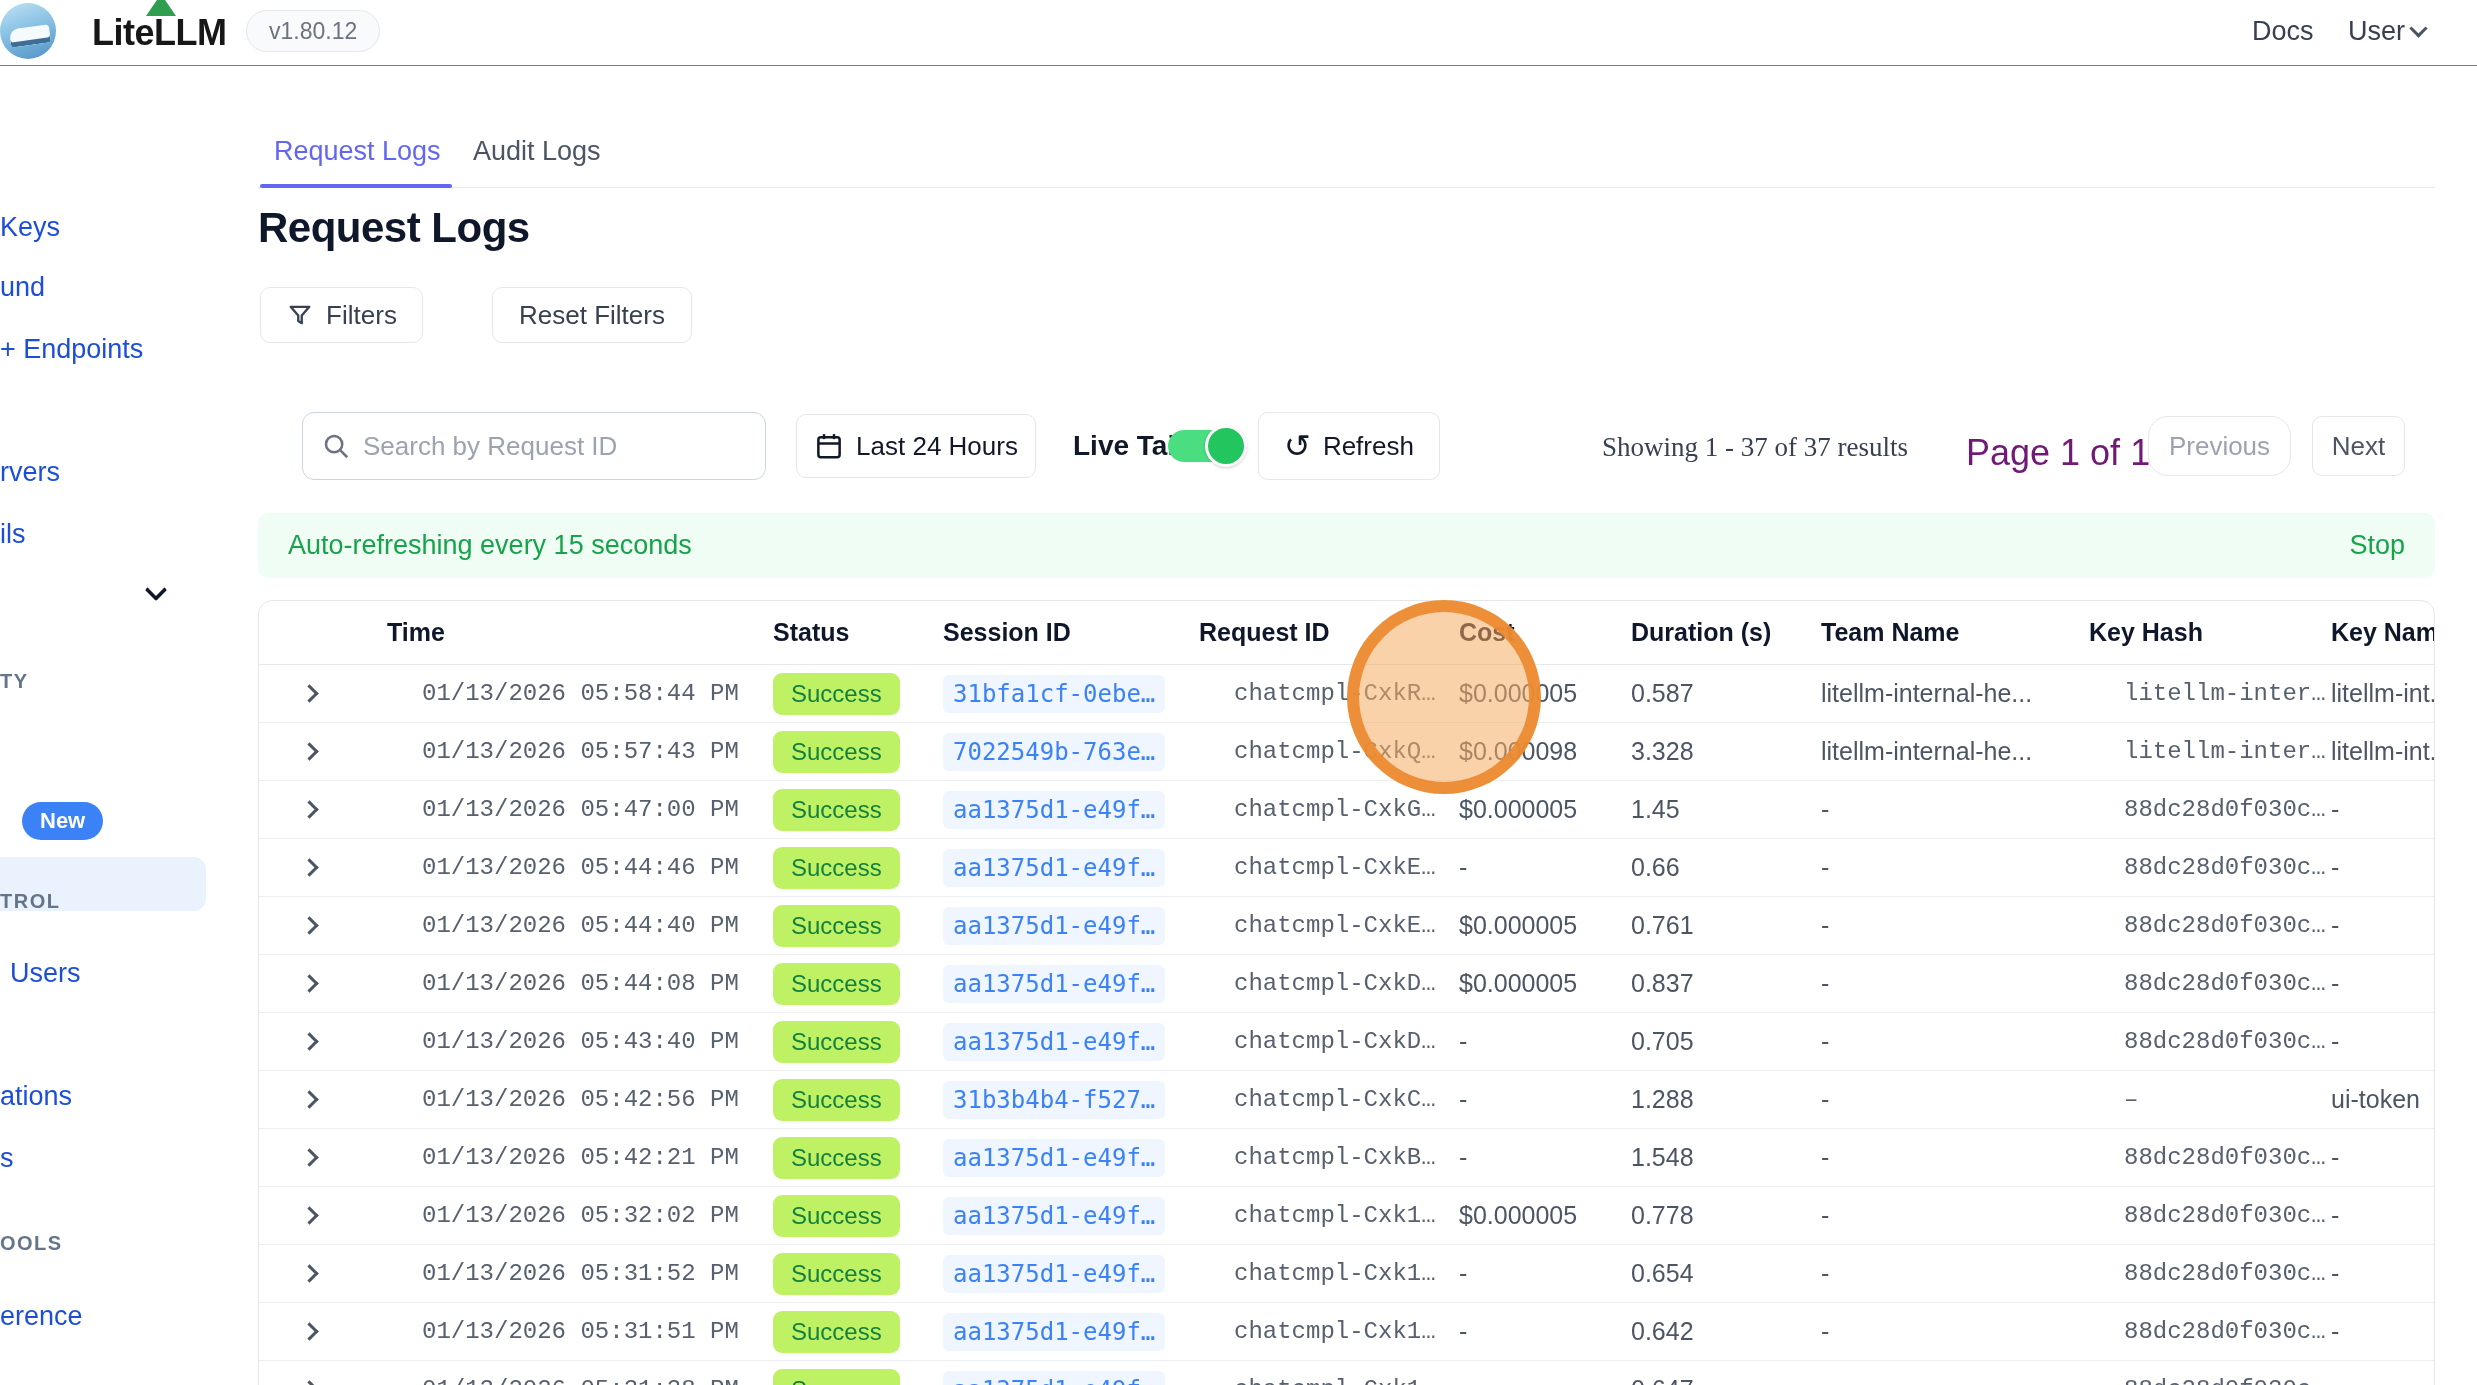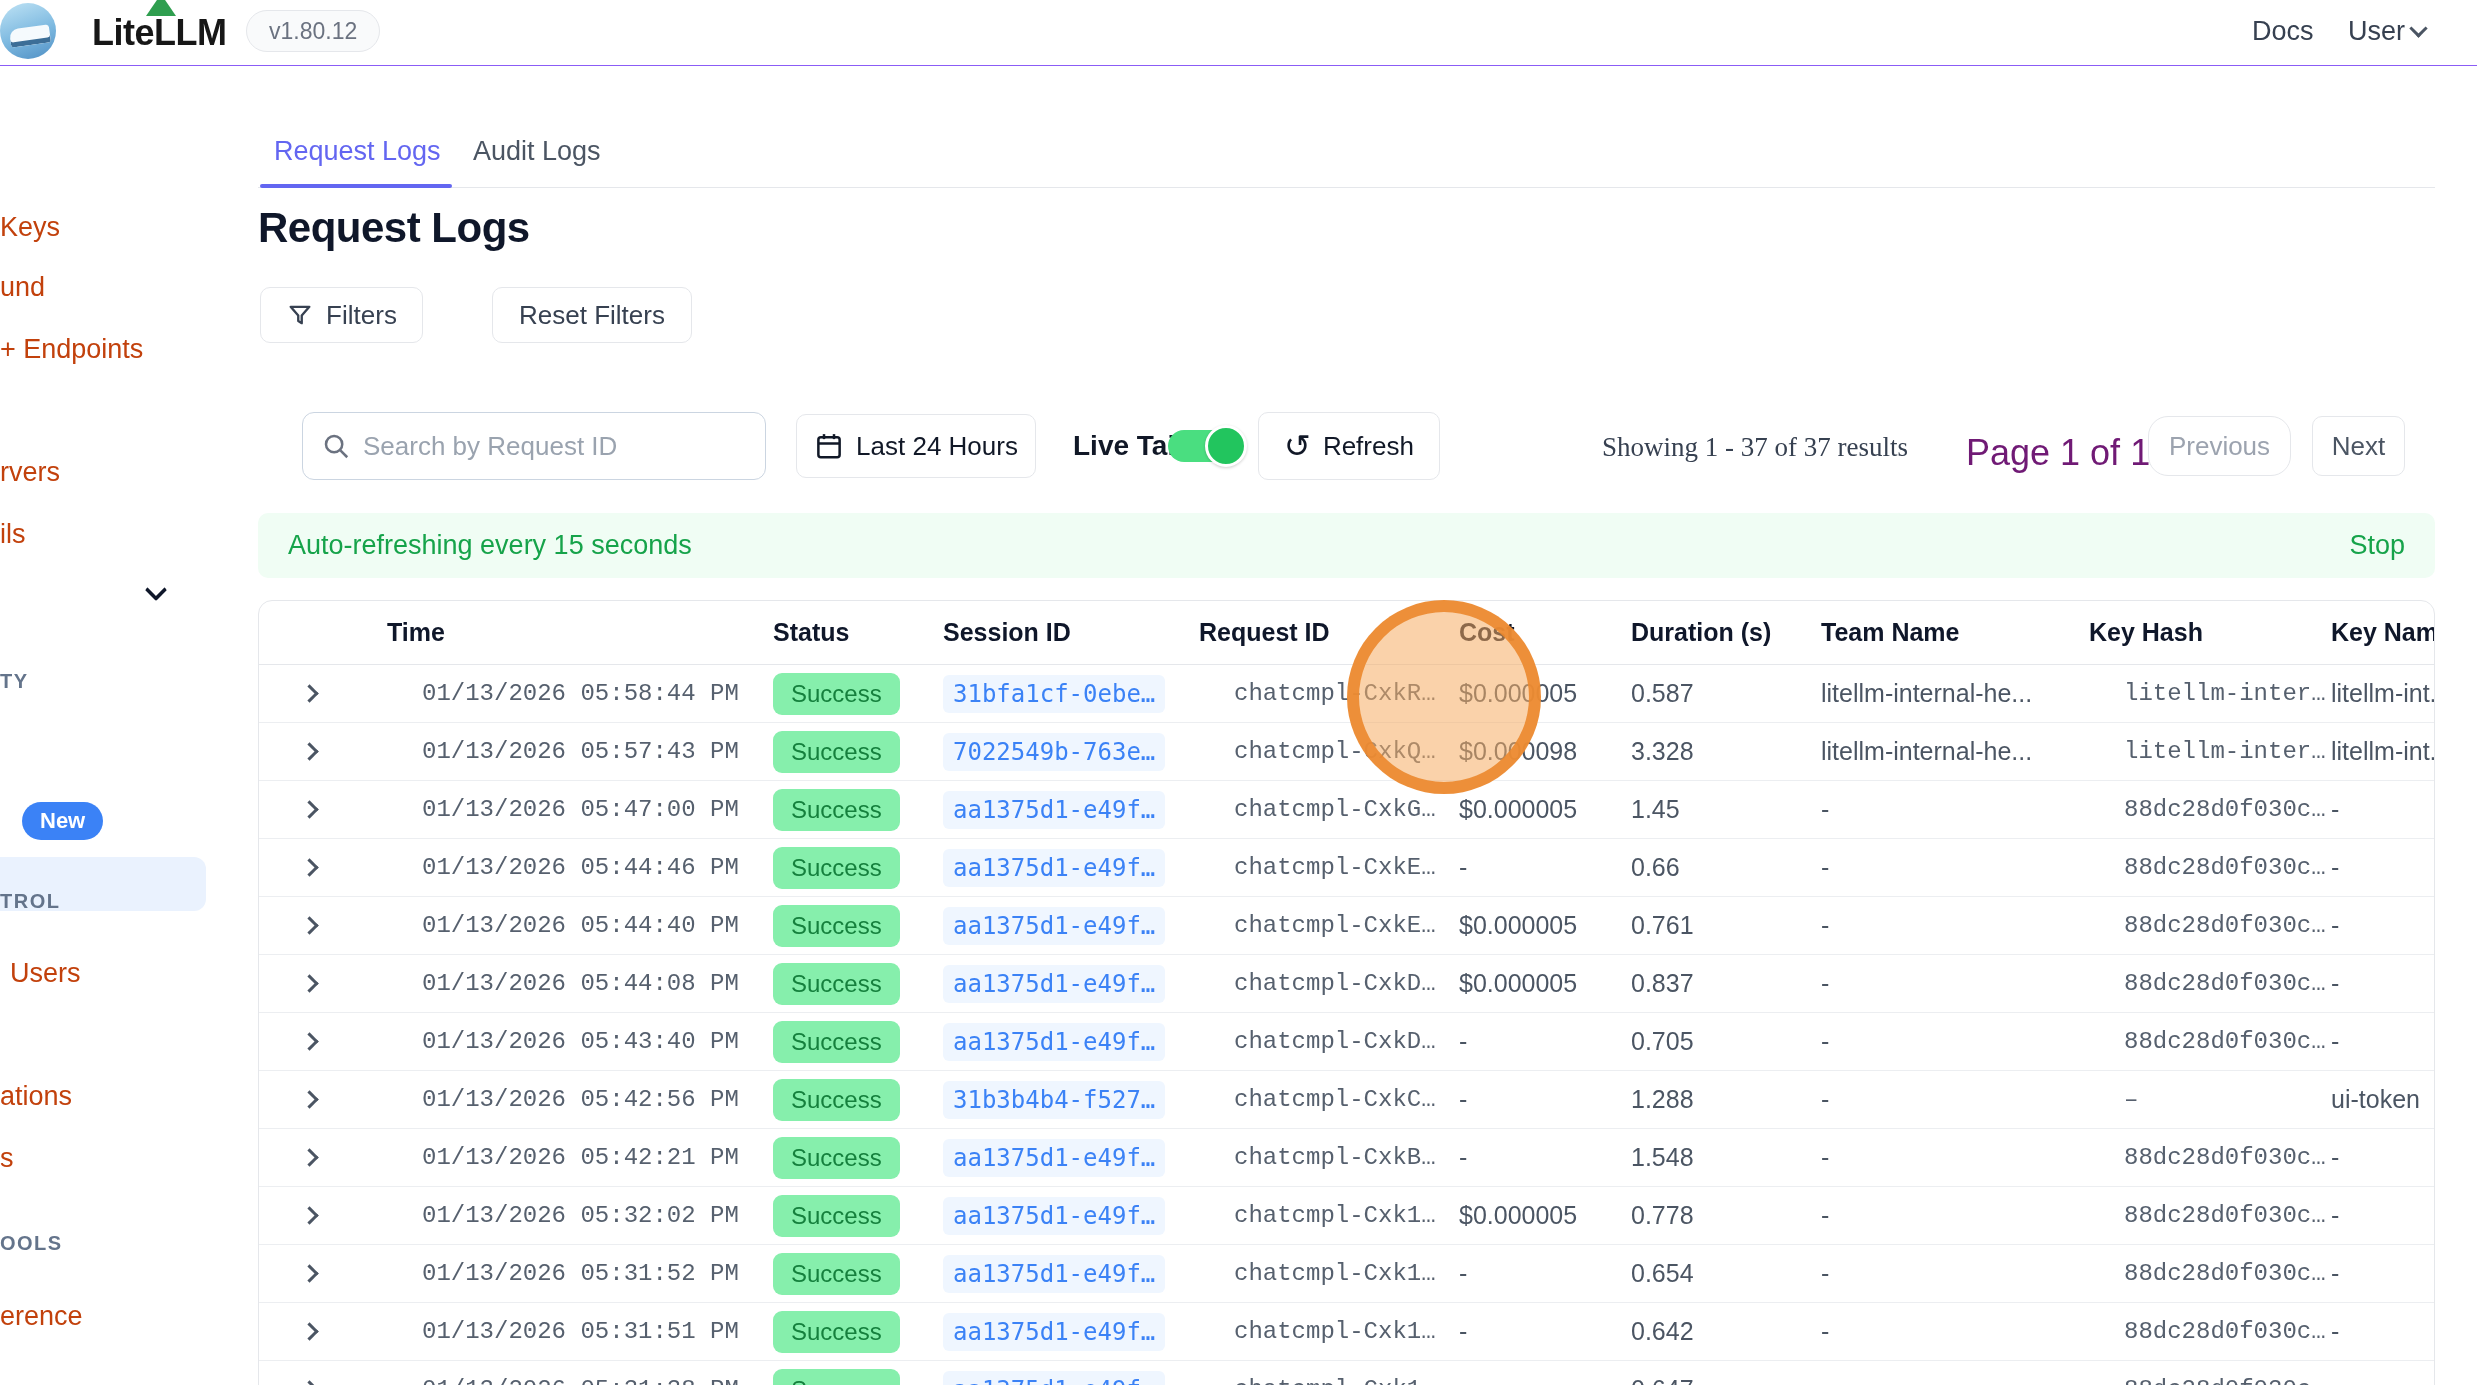--- a/index.html
+++ b/index.html
@@ -21,21 +21,21 @@
     background:#f9fafb; border:1px solid #e5e7eb; border-radius:21px;
     font-size:23px; color:#6b7280; display:flex; align-items:center; }
   .nav-docs { position:absolute; left:2252px; top:16px; font-size:27px; color:#374151; }
   .nav-user { position:absolute; left:2348px; top:16px; font-size:27px; color:#374151; }
   .chev { display:inline-block; width:13px; height:13px; border-right:3px solid #4b5563;
     border-bottom:3px solid #4b5563; transform:rotate(45deg); }
   .nav-chev { position:absolute; left:2412px; top:22px; }
 
   
   .sidebar { position:absolute; left:0; top:66px; width:240px; height:1319px; background:#fff; }
-  .side-item { position:absolute; left:0; font-size:27px; color:#c2410c; white-space:nowrap; }
+  .side-item { position:absolute; left:0; font-size:27px; color:#1d4ed8; white-space:nowrap; }
   .side-section { position:absolute; left:0; font-size:20px; font-weight:700; color:#64748b; letter-spacing:1.5px; }
   .side-chevron { position:absolute; left:148px; width:16px; height:16px;
     border-right:4px solid #0f172a; border-bottom:4px solid #0f172a; transform:rotate(45deg); border-radius:2px; }
   .new-badge { position:absolute; left:22px; top:736px; height:38px; padding:0 18px; background:#3b82f6;
     color:#fff; font-size:22px; font-weight:600; border-radius:19px; display:flex; align-items:center; }
   .side-highlight { position:absolute; left:-20px; top:791px; width:226px; height:54px;
     background:#eaf2fe; border-radius:12px; }
   .tabs-line { position:absolute; left:258px; top:187px; width:2177px; height:1px; background:#e5e7eb; }
   .tab { position:absolute; top:136px; font-size:27px; }
   .tab-active { left:274px; color:#6366f1; font-weight:500; }
@@ -75,21 +75,21 @@
     border:1px solid #e5e7eb; border-radius:14px; overflow:hidden; }
   .tgrid { display:grid; grid-template-columns:128px 386px 170px 256px 260px 172px 190px 268px 242px minmax(0,1fr);
     align-items:center; }
   .thead { height:64px; border-bottom:1px solid #e5e7eb; }
   .th { font-size:25px; font-weight:700; color:#0f172a; white-space:nowrap; overflow:hidden; }
   .trow { height:58px; border-bottom:1px solid #eceef1; }
   .td { font-size:25px; color:#4b5563; white-space:nowrap; overflow:hidden; }
   .td.mono { font-size:24px; color:#56606e; }
   .row-chevron { width:13px; height:13px; border-right:3px solid #4b5563; border-top:3px solid #4b5563;
     transform:rotate(45deg); margin-left:44px; }
-  .status-badge { display:inline-block; background:#86efac; color:#15803d; font-size:24px; font-weight:500;
+  .status-badge { display:inline-block; background:#bef264; color:#15803d; font-size:24px; font-weight:500;
     padding:7px 18px; border-radius:9px; }
   .session-chip { display:inline-block; background:#eff6ff; color:#3b82f6; font-size:24px;
     font-family:"DejaVu Sans Mono", monospace; padding:5px 10px; border-radius:6px; }
 
   
   .click-circle { position:absolute; left:1347px; top:600px; width:194px; height:194px; border-radius:50%;
     border:12px solid rgba(236,138,48,0.92); background:rgba(246,173,101,0.55); z-index:60; }
 
   
   .icon-svg { display:block; }

